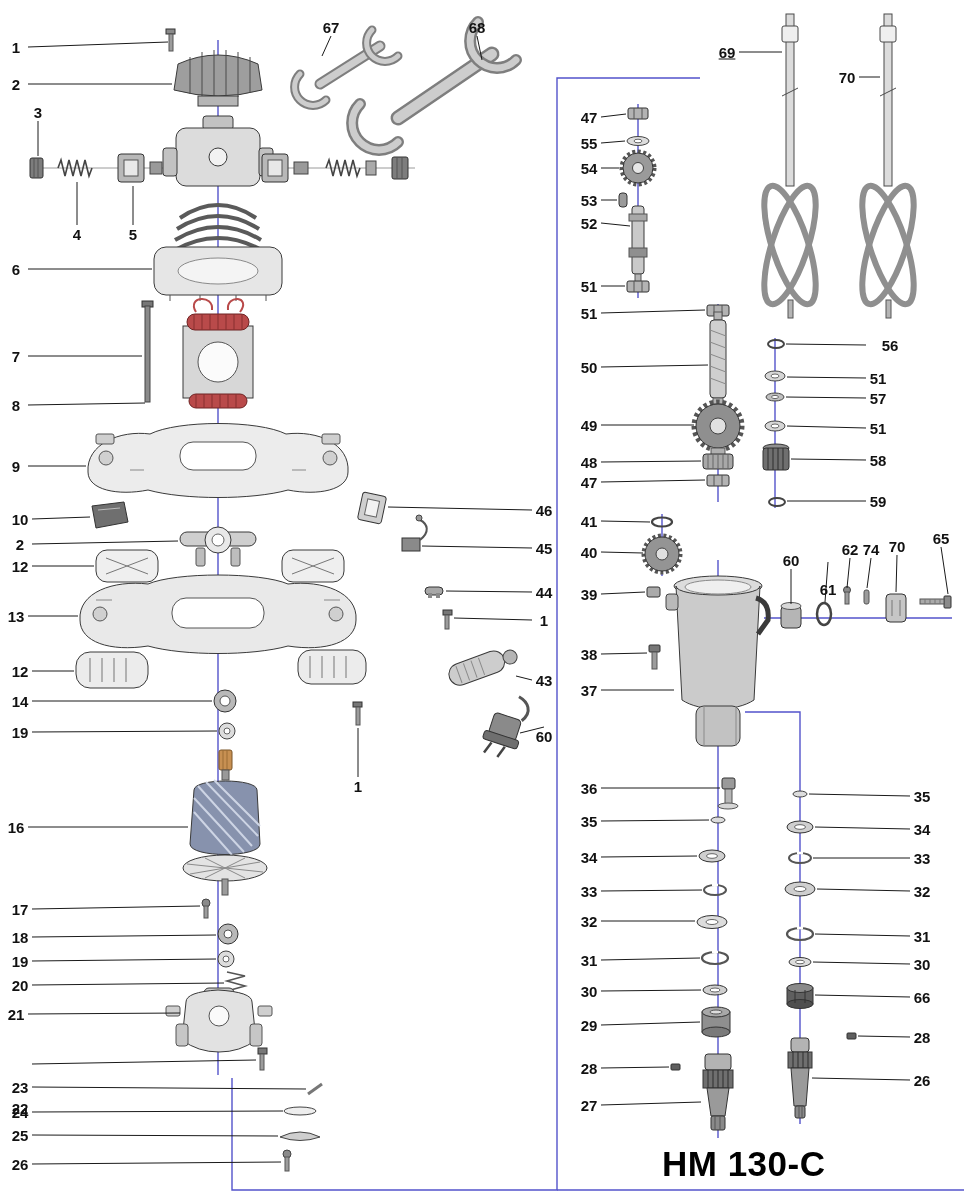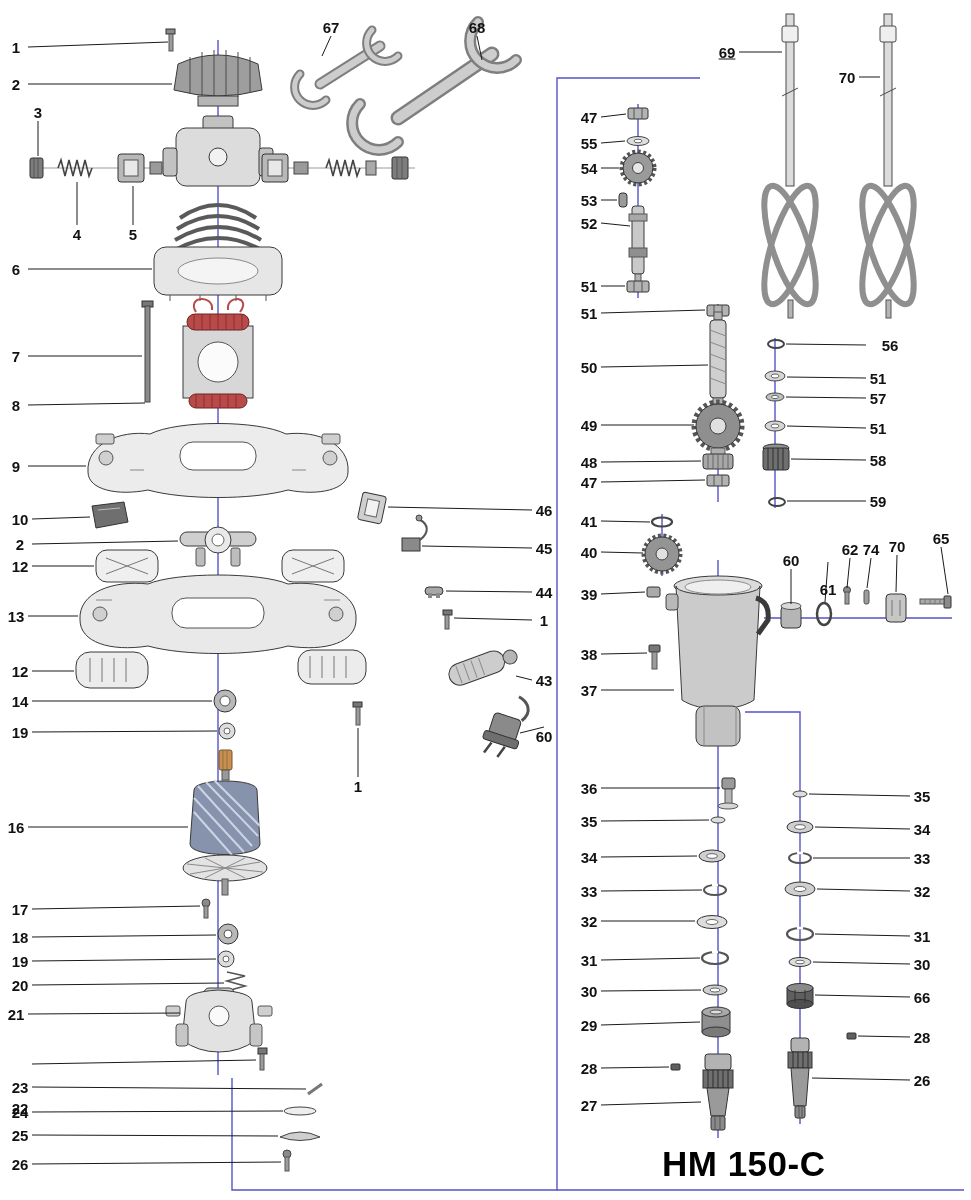--- a/index.html
+++ b/index.html
@@ -667,14 +667,14 @@
       <div class="part-label" style="left: 922px; top: 1037px;">28</div>
       <div class="part-label" style="left: 922px; top: 1080px;">26</div>
       <div class="part-label" style="left: 791px; top: 560px;">60</div>
       <div class="part-label" style="left: 828px; top: 553px; margin-top: 36px;">61</div>
       <div class="part-label" style="left: 850px; top: 549px;">62</div>
       <div class="part-label" style="left: 871px; top: 549px;">74</div>
       <div class="part-label" style="left: 897px; top: 546px;">70</div>
       <div class="part-label" style="left: 941px; top: 538px;">65</div>
     </div>
 
-  <div class="diagram-title">HM 150-C</div>
+  <div class="diagram-title">HM 130-C</div>
 </div>
 
 </body></html>

